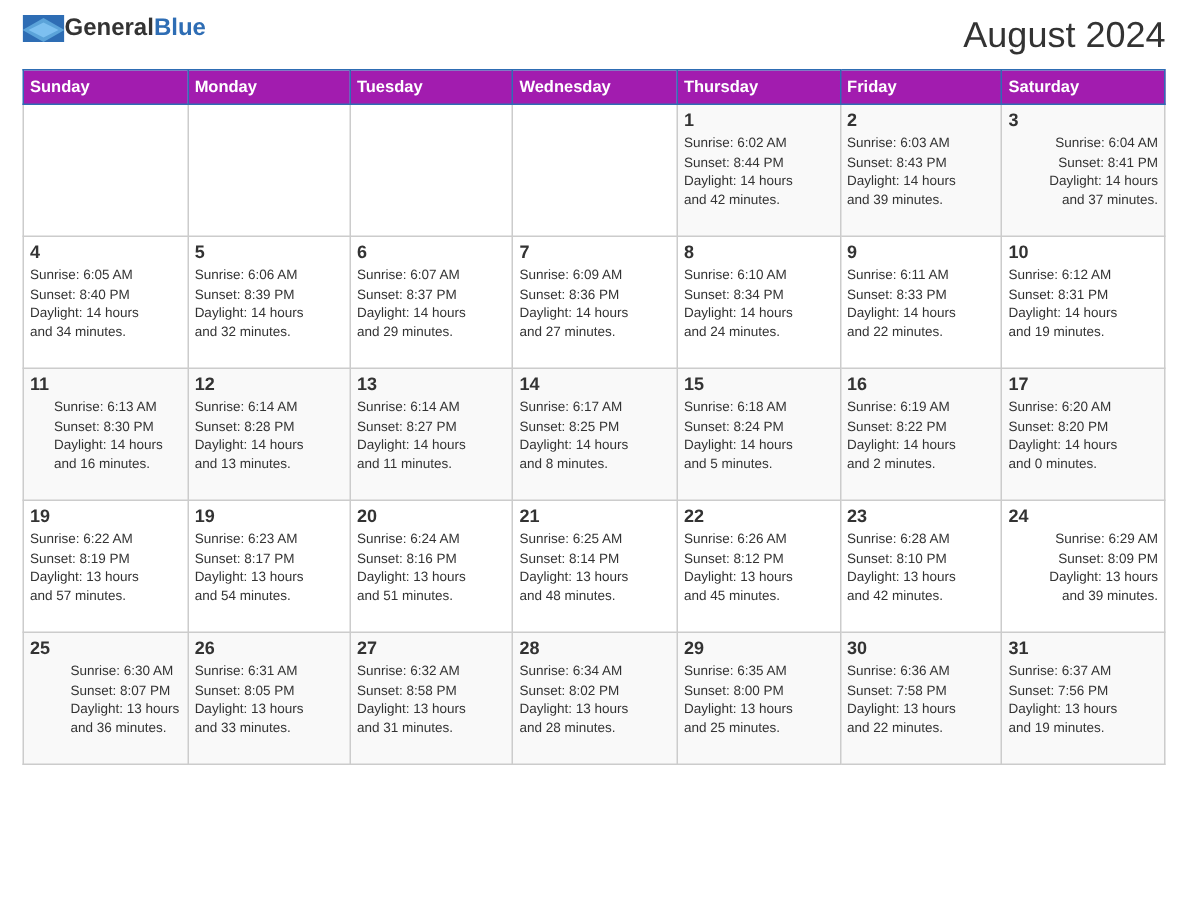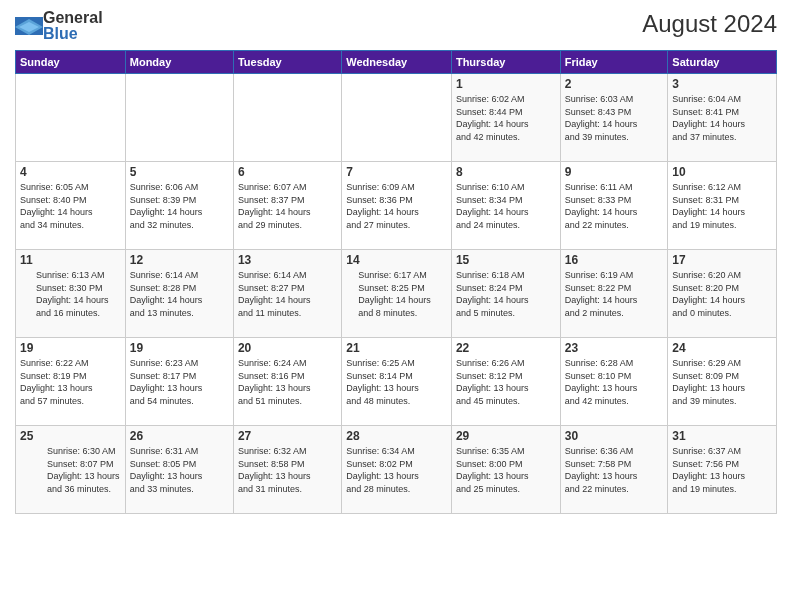--- a/index.html
+++ b/index.html
@@ -11,21 +11,21 @@
     .logo-text-general { font-size: 16px; font-weight: bold; color: #333; }
     .logo-text-blue { font-size: 16px; font-weight: bold; color: #2e6db4; }
     
     .title-section { text-align: right; }
     .main-title { font-size: 24px; font-weight: normal; color: #333; }
     .subtitle { font-size: 16px; color: #555; }
     
     .calendar { width: 100%; border-collapse: collapse; font-size: 10px; }
     
     .calendar thead tr th {
-      background-color: #4c1d95;
+      background-color: #a21caf;
       color: white;
       padding: 5px 4px;
       text-align: left;
       font-size: 11px;
       font-weight: bold;
       border: 1px solid #2e6db4;
     }
     
     .calendar tbody tr td {
       border: 1px solid #ccc;
@@ -56,21 +56,21 @@
     <div class="logo-wrapper">
       <div class="logo-row">
         <div class="logo-flag">
           <svg width="28" height="20" viewBox="0 0 28 20">
             <rect x="0" y="0" width="28" height="10" fill="#2e6db4"></rect>
             <rect x="0" y="10" width="28" height="10" fill="#2e6db4"></rect>
             <polygon points="14,2 28,10 14,18 0,10" fill="#5ba3d9"></polygon>
             <polygon points="14,5 24,10 14,15 4,10" fill="#7dc0f0"></polygon>
           </svg>
         </div>
-        <div style="display:flex; flex-direction:column; line-height:1;">
+        <div style="display:flex; flex-direction:row; line-height:1;">
           <span class="logo-text-general">General</span>
           <span class="logo-text-blue">Blue</span>
         </div>
       </div>
     </div>
     <div class="title-section">
       <div class="main-title">August 2024</div>
     </div>
   </div>
 
@@ -101,21 +101,21 @@
           </td>
           <td>
             <div class="day-number">2</div>
             <div class="day-info" style="white-space: pre-line;">Sunrise: 6:03 AM
 Sunset: 8:43 PM
 Daylight: 14 hours
 and 39 minutes.</div>
           </td>
           <td>
             <div class="day-number">3</div>
-            <div class="day-info" style="white-space: pre-line;">Sunrise: 6:04 AM
+            <div class="day-info" style="white-space: pre-line; text-align: right;">Sunrise: 6:04 AM
 Sunset: 8:41 PM
 Daylight: 14 hours
 and 37 minutes.</div>
           </td>
         </tr>
         <tr>
           <td>
             <div class="day-number">4</div>
             <div class="day-info" style="white-space: pre-line;">Sunrise: 6:05 AM
 Sunset: 8:40 PM
@@ -182,21 +182,21 @@
           </td>
           <td>
             <div class="day-number">13</div>
             <div class="day-info" style="white-space: pre-line;">Sunrise: 6:14 AM
 Sunset: 8:27 PM
 Daylight: 14 hours
 and 11 minutes.</div>
           </td>
           <td>
             <div class="day-number">14</div>
-            <div class="day-info" style="white-space: pre-line; margin-left: 12px;">Sunrise: 6:17 AM
+            <div class="day-info" style="white-space: pre-line;">Sunrise: 6:17 AM
 Sunset: 8:25 PM
 Daylight: 14 hours
 and 8 minutes.</div>
           </td>
           <td>
             <div class="day-number">15</div>
             <div class="day-info" style="white-space: pre-line;">Sunrise: 6:18 AM
 Sunset: 8:24 PM
 Daylight: 14 hours
 and 5 minutes.</div>
@@ -254,21 +254,21 @@
           </td>
           <td>
             <div class="day-number">23</div>
             <div class="day-info" style="white-space: pre-line;">Sunrise: 6:28 AM
 Sunset: 8:10 PM
 Daylight: 13 hours
 and 42 minutes.</div>
           </td>
           <td>
             <div class="day-number">24</div>
-            <div class="day-info" style="white-space: pre-line;">Sunrise: 6:29 AM
+            <div class="day-info" style="white-space: pre-line; text-align: right;">Sunrise: 6:29 AM
 Sunset: 8:09 PM
 Daylight: 13 hours
 and 39 minutes.</div>
           </td>
         </tr>
         <tr>
           <td>
             <div class="day-number">25</div>
             <div class="day-info" style="white-space: pre-line; margin-left: 27px;">Sunrise: 6:30 AM
 Sunset: 8:07 PM

